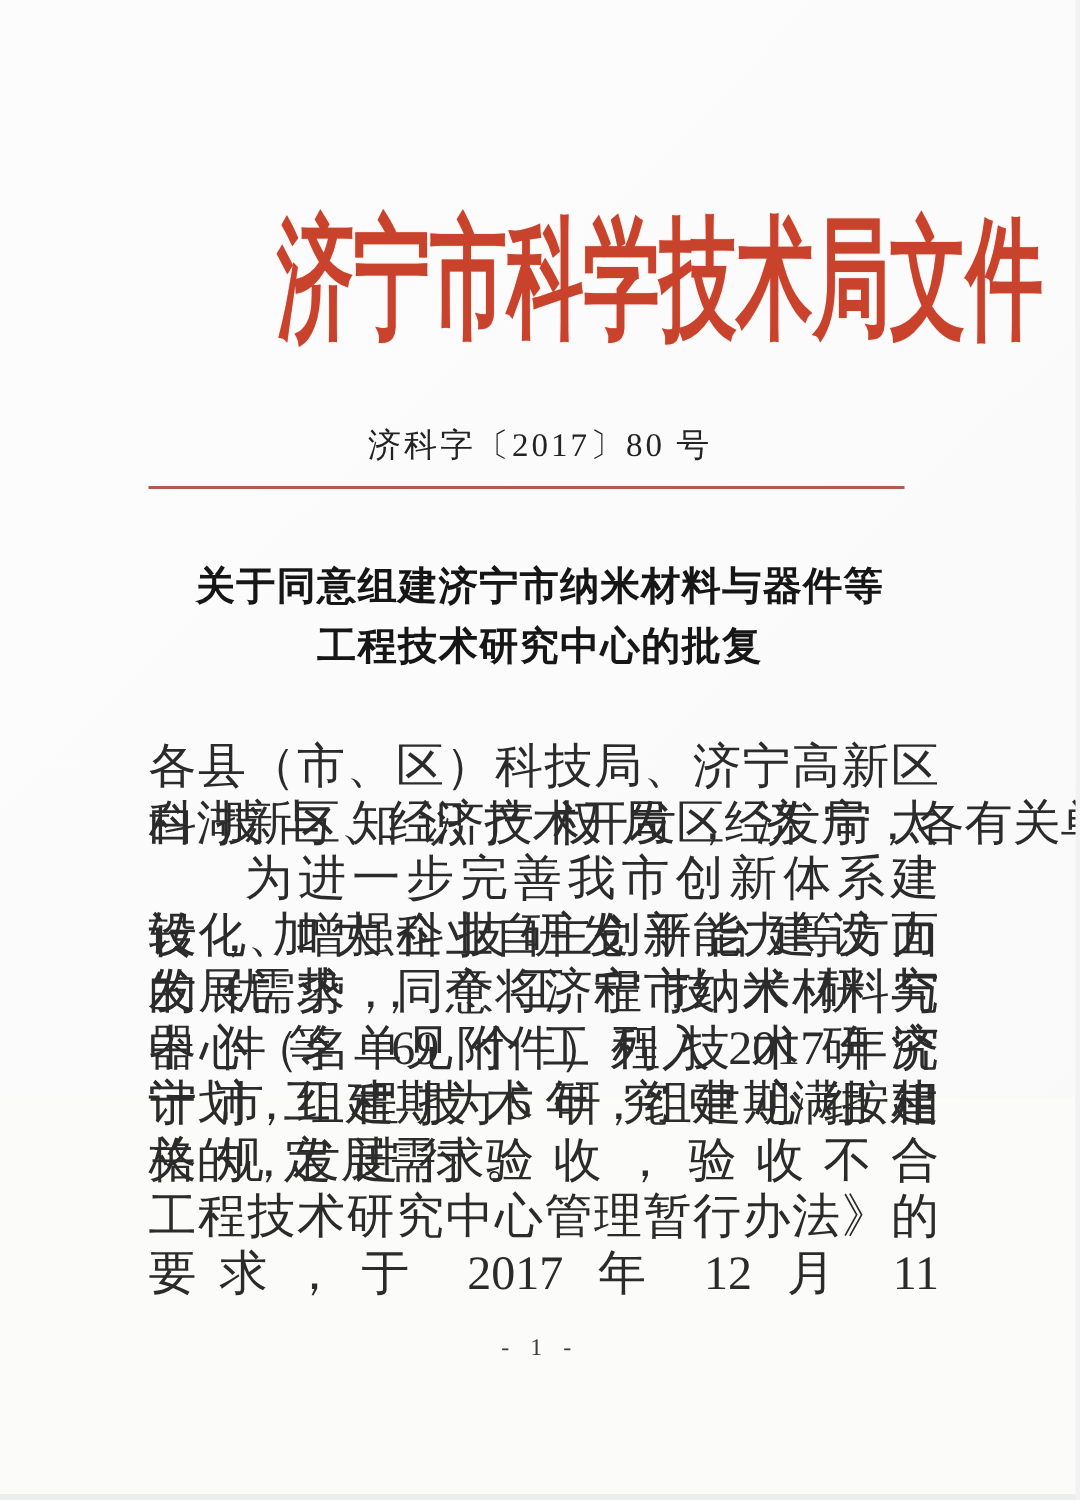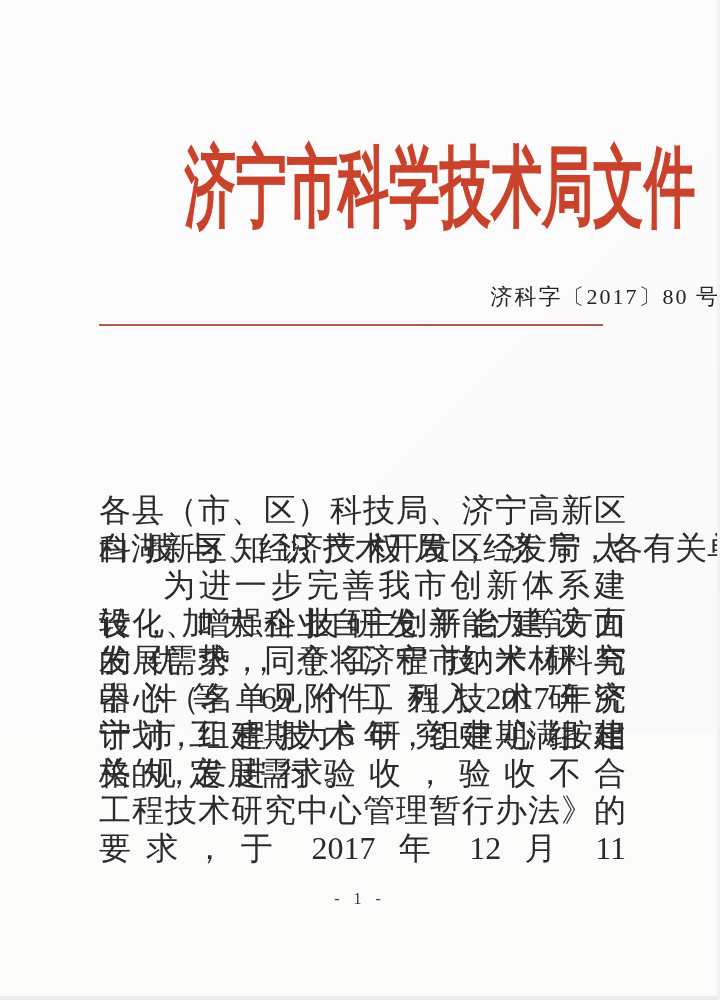--- a/index.html
+++ b/index.html
@@ -40,21 +40,21 @@
     transform: scaleX(0.58);
     transform-origin: 50% 50%;
     text-shadow: 0 0 1px rgba(201, 66, 43, 0.55);
   }
   
   .doc-number {
     position: absolute;
     left: 0;
     top: 283px;
     width: 720px;
-    text-align: right;
+    text-align: center;
     font-size: 22px;
     line-height: 28px;
     letter-spacing: 2px;
     color: #232323;
   }
   
   .red-rule {
     position: absolute;
     left: 99px;
     top: 324px;
@@ -131,20 +131,24 @@
 <div class="page">
 
   <div class="agency-title-wrap">
     <span class="agency-title">济宁市科学技术局文件</span>
   </div>
 
   <div class="doc-number">济科字〔2017〕80 号</div>
 
   <div class="red-rule"></div>
 
+  <div class="doc-title">
+    <div class="t-line">关于同意组建济宁市纳米材料与器件等</div>
+    <div class="t-line">工程技术研究中心的批复</div>
+  </div>
 
   <div class="body-text">
     <div class="line justify">各县（市、区）科技局、济宁高新区科技与知识产权局，济宁太</div>
     <div class="line">白湖新区、经济技术开发区经发局，各有关单位：</div>
     <div class="line justify indent">为进一步完善我市创新体系建设，加大科技研发平台建设力</div>
     <div class="line justify">转化、增强企业自主创新能力等方面的优势，个工程技术研究</div>
     <div class="line justify">发展需求，同意将济宁市纳米材料与器件等 69 个工程技术研究</div>
     <div class="line justify">中心（名单见附件）列入 2017 年济宁市工程技术研究中心组建</div>
     <div class="line justify">计划，组建期为 5 年，组建期满按相关规定进行验收，验收不合</div>
     <div class="line">格的，发展需求。</div>

